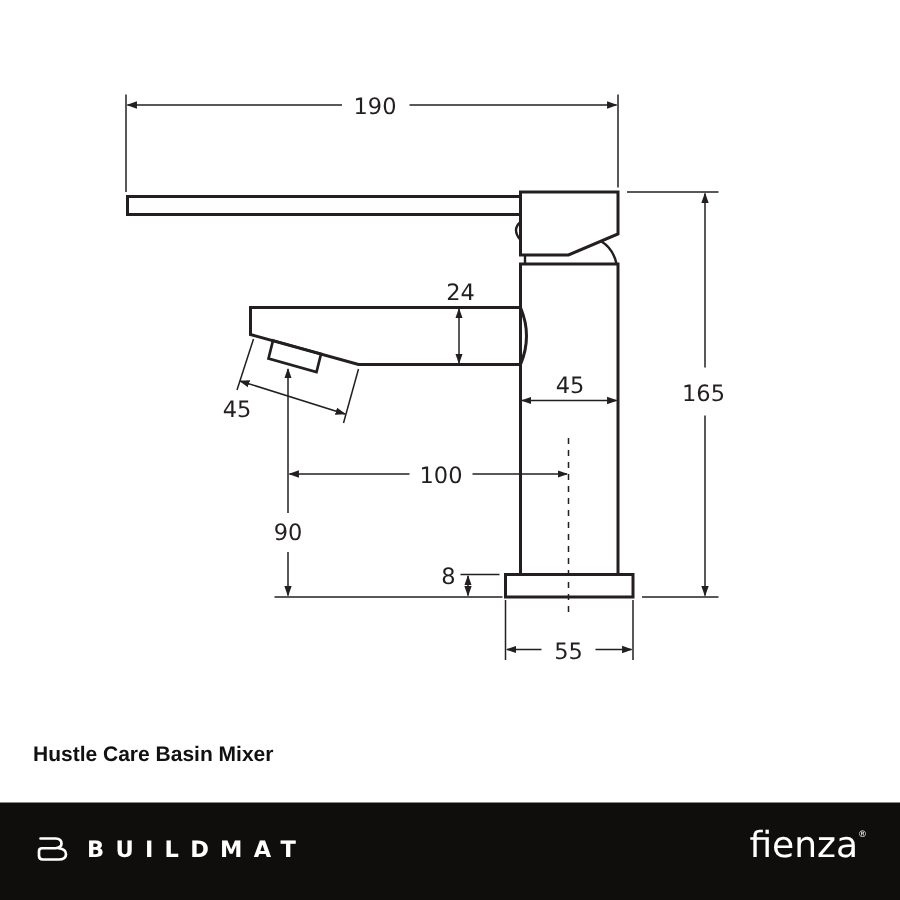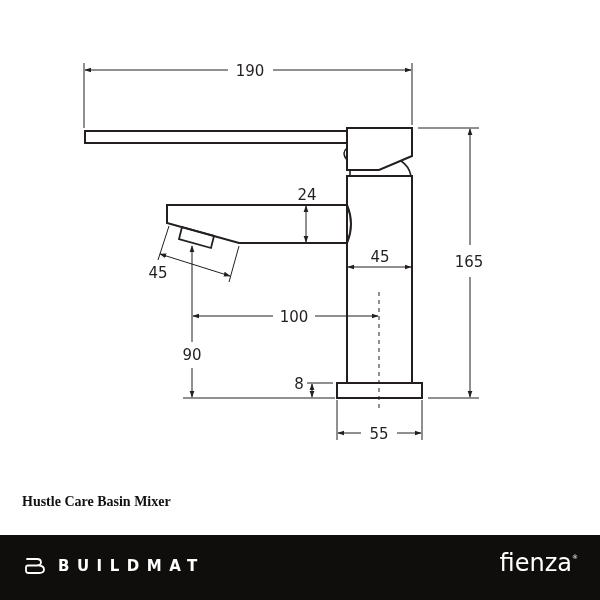--- a/index.html
+++ b/index.html
@@ -1,20 +1,20 @@
 <!DOCTYPE html>
 <html><head>
 <meta charset="utf-8">
 <style>
   html, body { margin: 0; padding: 0; background: #ffffff; }
   body { width: 600px; height: 600px; position: relative; overflow: hidden; font-family: "Liberation Sans", sans-serif; }
   .drawing { position: absolute; left: 3px; top: 0; width: 600px; height: 480px; }
   .drawing svg { display: block; }
   .dimtext { font-family: "DejaVu Sans", sans-serif; font-size: 15px; fill: #231f20; }
-  .product-title { position: absolute; left: 22px; top: 494px; font-family: Liberation Serif, serif; font-weight: bold; font-size: 14px; color: #111; letter-spacing: 0px; }
+  .product-title { position: absolute; left: 22px; top: 494px; font-family: Liberation Sans, sans-serif; font-weight: bold; font-size: 14px; color: #111; letter-spacing: 0px; }
   .footer { position: absolute; left: 0; top: 535px; width: 600px; height: 65px; background: #100e0c; }
   .brand-left { position: absolute; left: 24px; top: 22px; display: flex; align-items: flex-end; }
   .brand-logo { width: 22px; height: 18px; margin-right: 12px; }
   .brand-name { color: #ffffff; font-family: "DejaVu Sans", sans-serif; font-weight: bold; font-size: 15px; letter-spacing: 7.5px; }
   .brand-right { position: absolute; right: 22px; top: 14px; color: #ffffff; font-family: "DejaVu Sans", sans-serif; font-size: 24px; letter-spacing: 0px; }
   .brand-right sup { font-size: 6px; vertical-align: top; position: relative; top: 4px; }
 </style>
 </head>
 <body>
 

